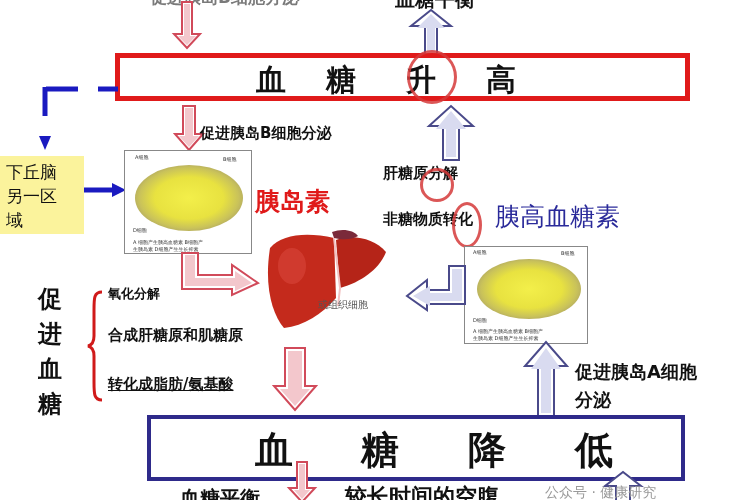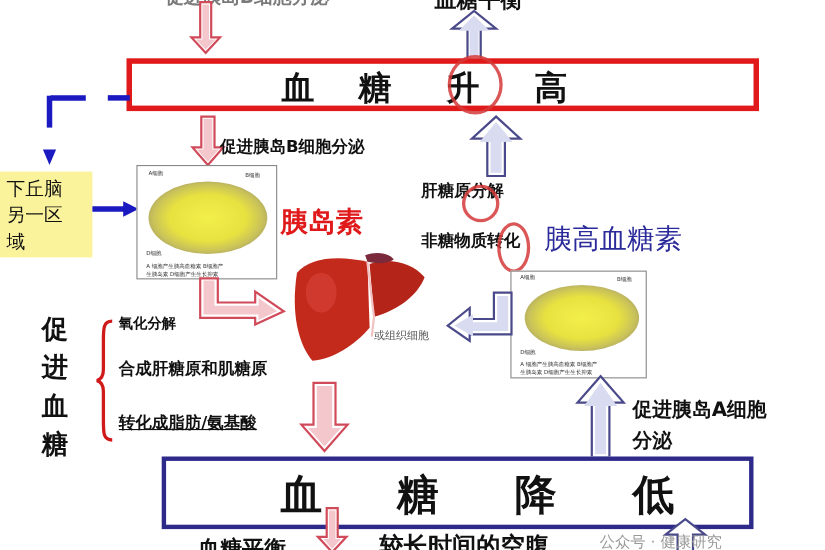--- a/index.html
+++ b/index.html
@@ -104,21 +104,21 @@
   <path d="M5 2 L15 2 L15 25 L55 25 L55 18 L72 30 L55 38 L55 33 L5 33 Z" fill="#f3c7cc"></path>
 </svg>
 
 <svg style="left:262px; top:226px;" width="128" height="105">
   <path d="M8 22 C20 8 45 6 72 12 L74 72 C60 88 42 100 22 102 C10 88 2 60 8 22 Z" fill="#c42a1c"></path>
   <path d="M74 14 C90 8 112 12 124 26 C118 42 100 56 78 62 Z" fill="#b52418"></path>
   <path d="M70 6 C80 2 92 4 96 10 C90 14 80 14 72 12 Z" fill="#7a2a3a"></path>
   <path d="M72 12 L78 62 L76 80" stroke="#f2c2c2" stroke-width="2" fill="none"></path>
   <ellipse cx="30" cy="40" rx="14" ry="18" fill="#d8463a" opacity="0.6"></ellipse>
 </svg>
-<div class="label" style="left:318px; top:298px; font-size:10px; font-weight:normal; color:#555;margin-left:22px;">或组织细胞</div>
+<div class="label" style="left:318px; top:298px; font-size:10px; font-weight:normal; color:#555;">或组织细胞</div>
 
 <div class="label" style="left:38px; top:283px; font-size:24px;">促</div>
 <div class="label" style="left:38px; top:318px; font-size:24px;">进</div>
 <div class="label" style="left:38px; top:353px; font-size:24px;">血</div>
 <div class="label" style="left:38px; top:388px; font-size:24px;">糖</div>
 
 <svg style="left:86px; top:290px;" width="20" height="112">
   <path d="M16 2 C8 2 8 8 8 20 L8 46 C8 52 6 55 2 56 C6 57 8 60 8 66 L8 92 C8 104 8 110 16 110" stroke="#d01a1a" stroke-width="3" fill="none"></path>
 </svg>
 

